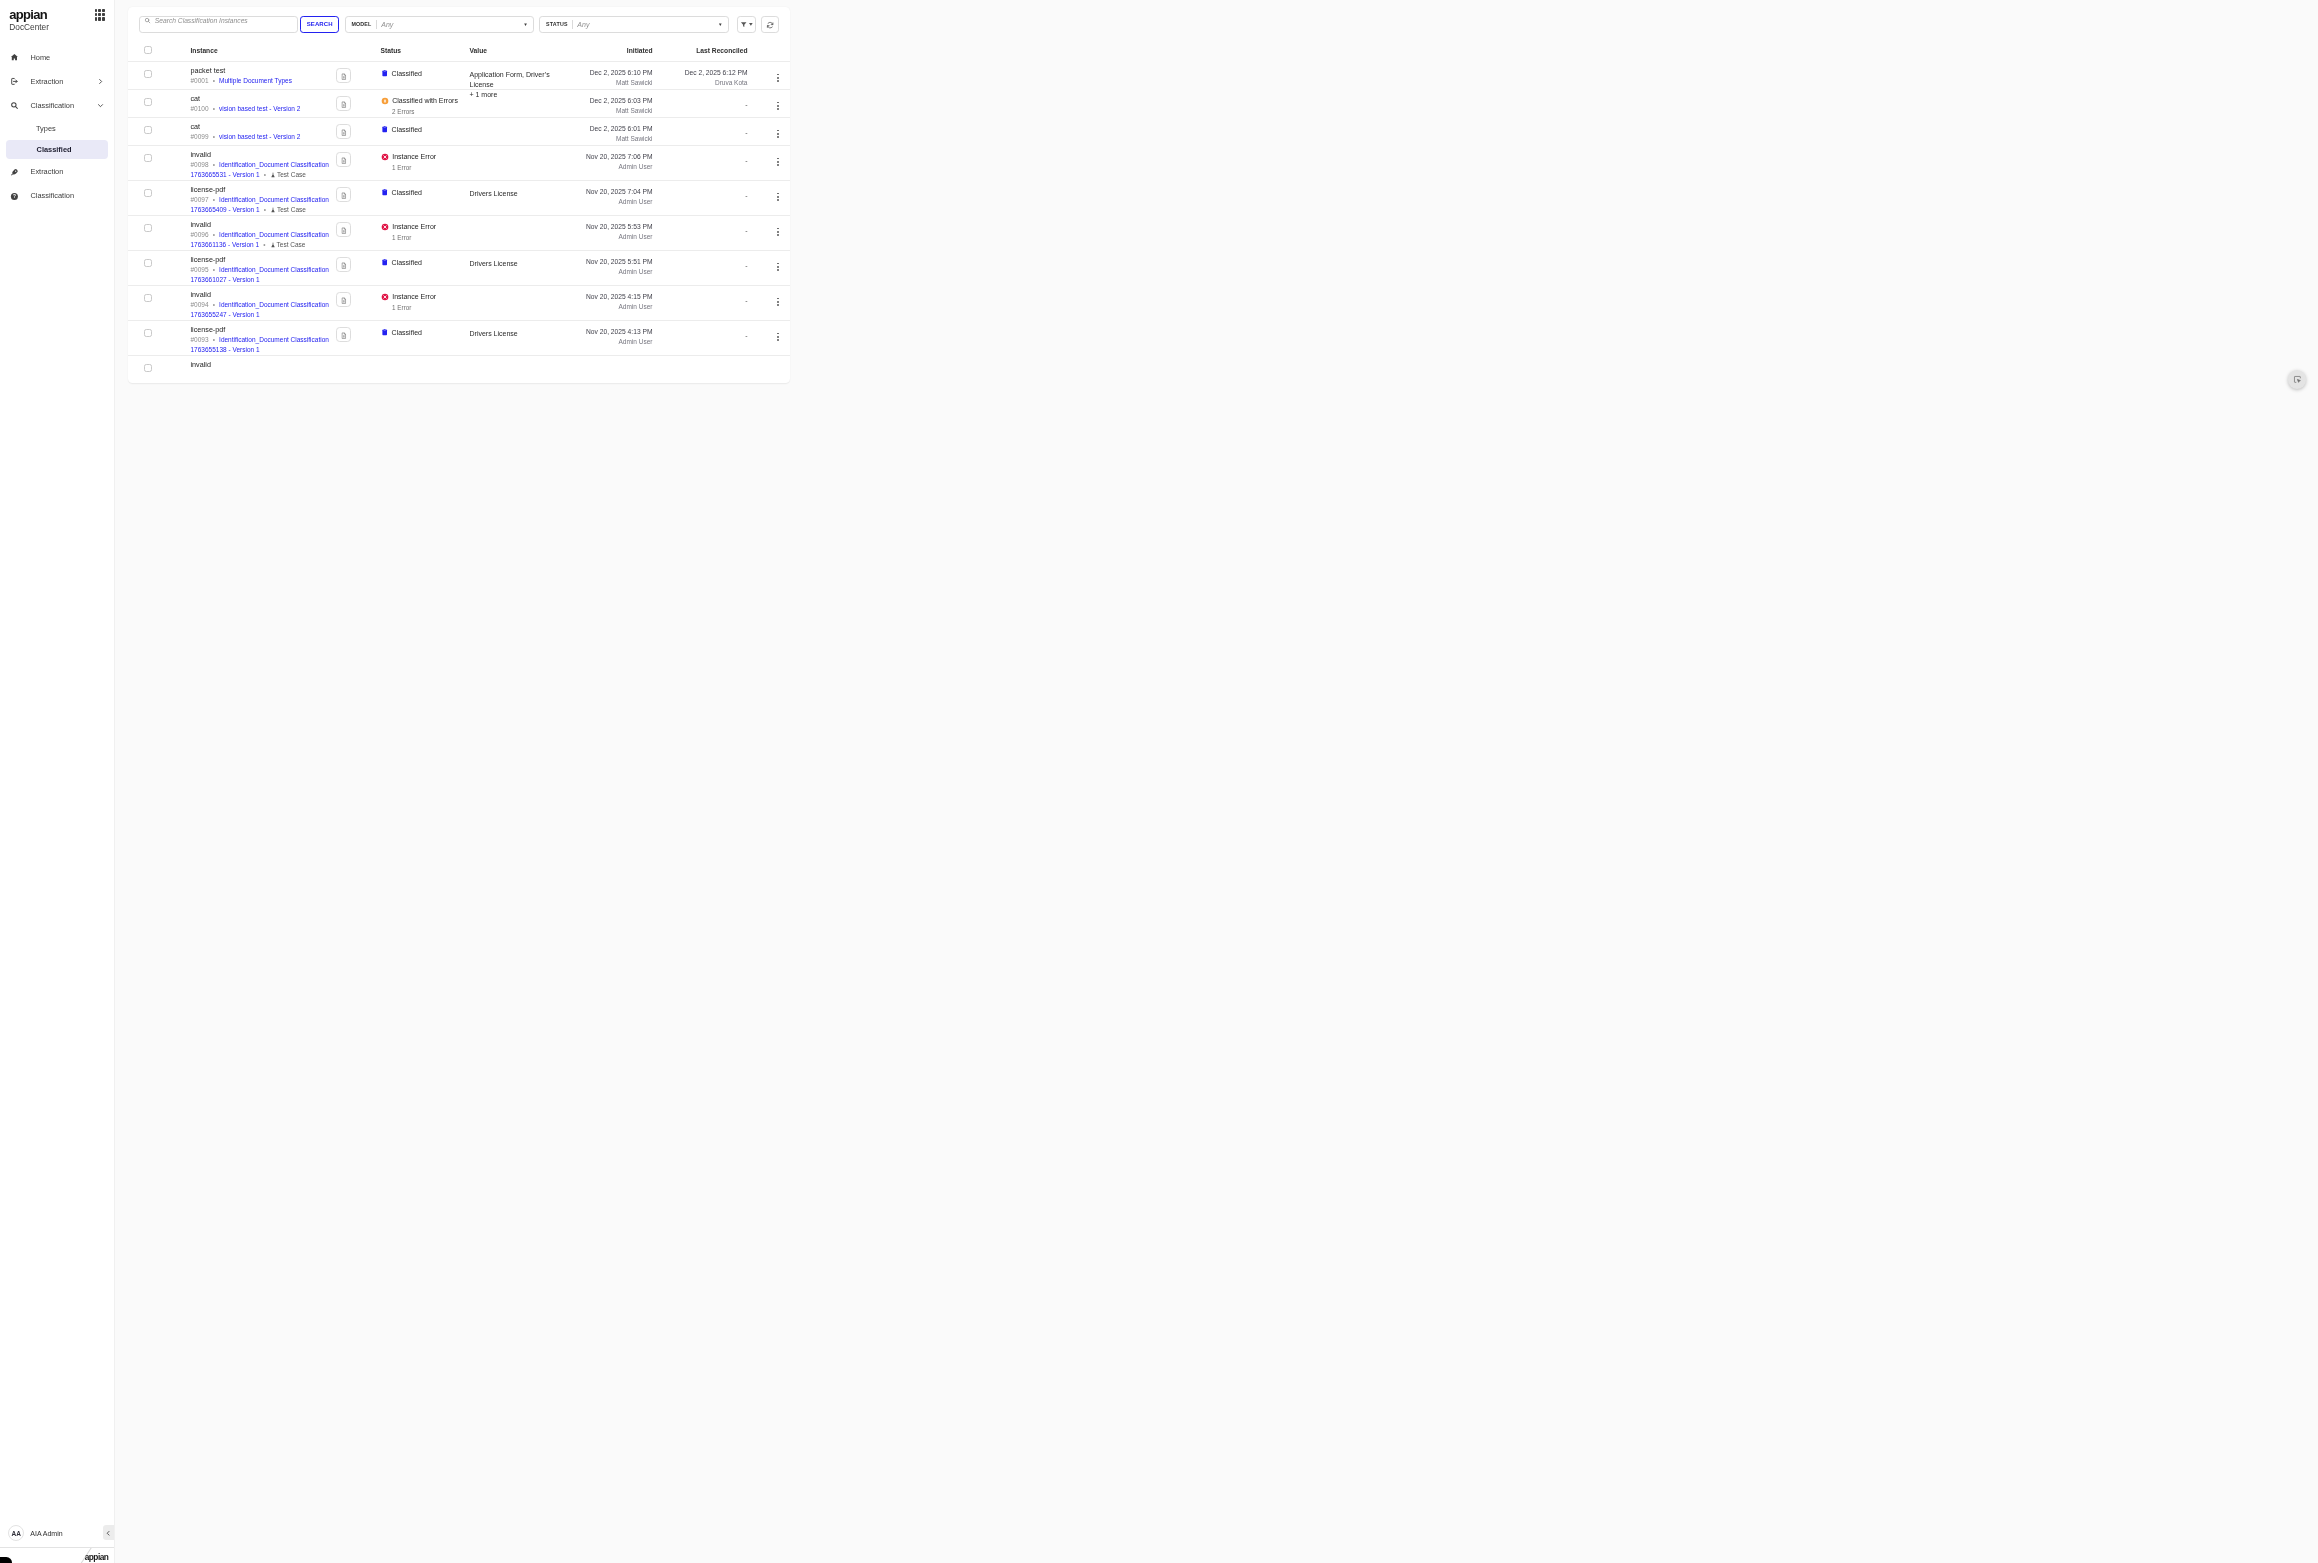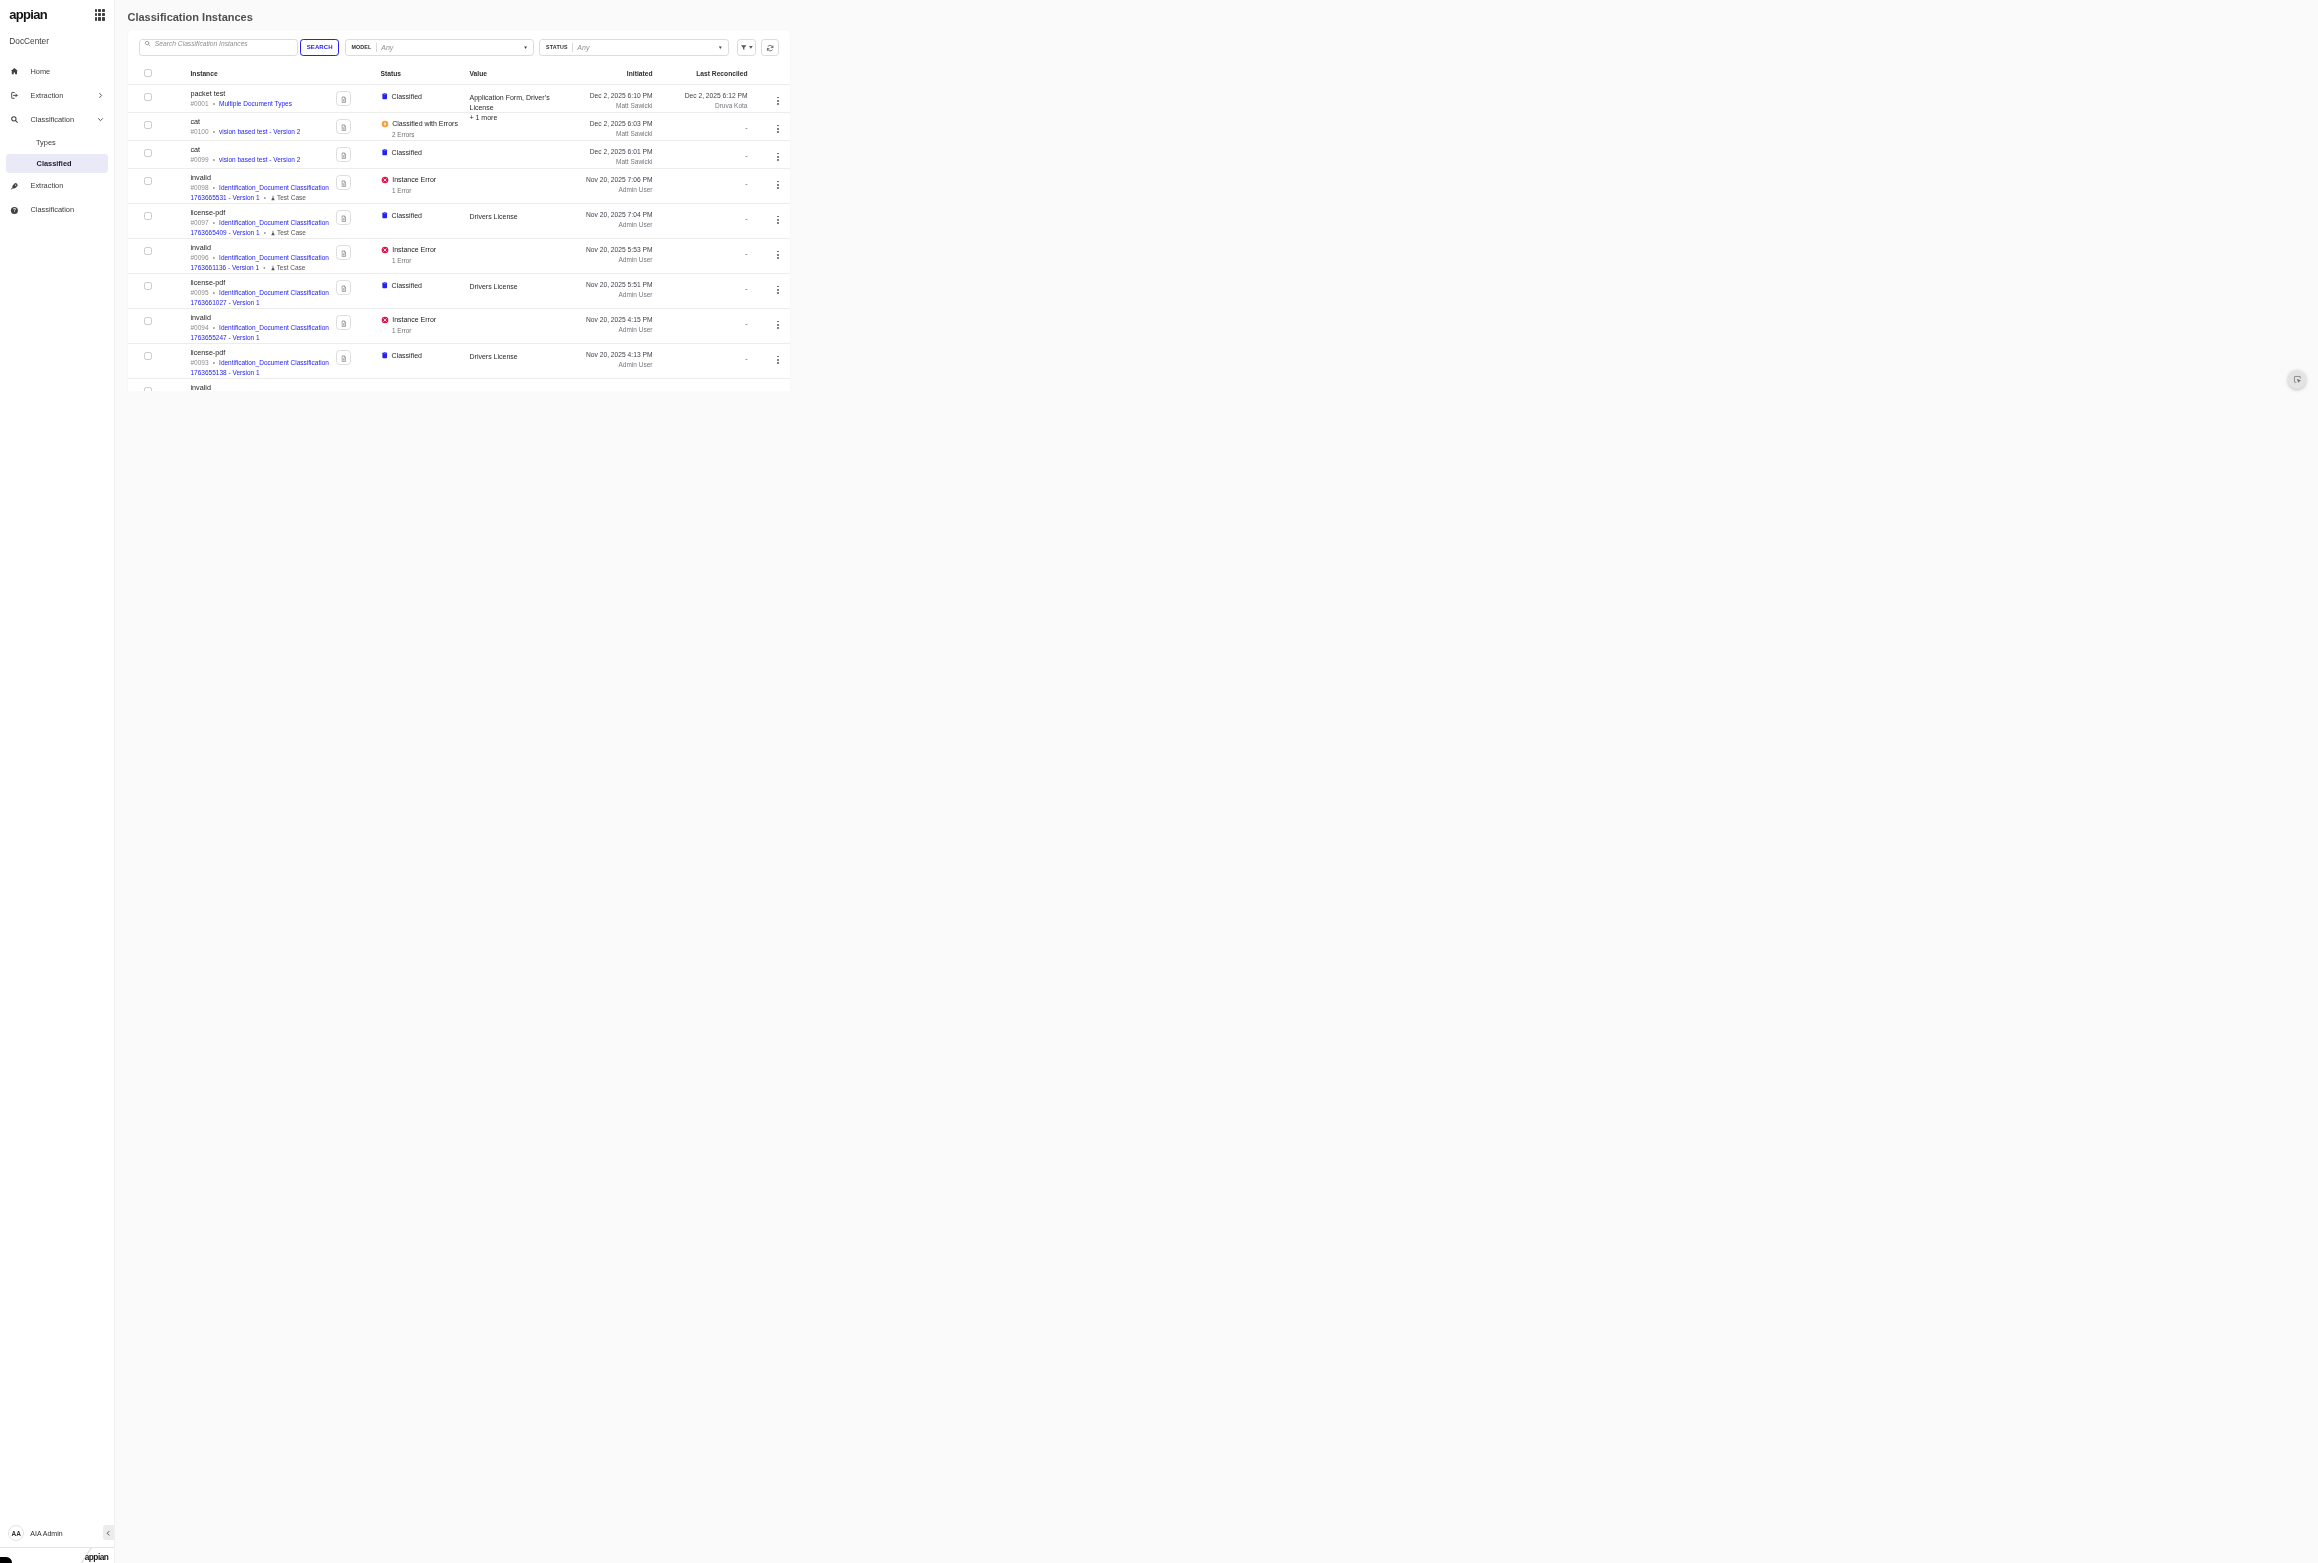--- a/index.html
+++ b/index.html
@@ -7,21 +7,21 @@
               font-family:"Liberation Sans", sans-serif; }
 
   
   .sidebar { position:fixed; left:0; top:0; width:115px; height:100%; background:#fff;
              border-right:0.5px solid #f0f0f0; z-index:5; }
   .logo-row { display:flex; align-items:center; justify-content:space-between; padding:7.4px 9.3px 0 9.3px; }
   .brand { font-size:13px; font-weight:800; letter-spacing:-0.7px; color:#141414; }
   .grid-icon { display:grid; grid-template-columns:repeat(3,2.8px); grid-template-rows:repeat(3,3.2px);
                gap:0.9px; cursor:pointer; }
   .grid-icon span { background:#3f3f3f; border-radius:0.7px; }
-  .product { padding:0 9.3px; margin-top:14px; font-size:8.3px; color:#3d3d3d; }
+  .product { padding:0 9.3px; font-size:8.3px; color:#3d3d3d; }
   .nav { margin-top:13px; }
   .nav-item { display:flex; align-items:center; height:24px; padding:0 10.2px; cursor:pointer; color:#3b3b3b; }
   .nav-item .nicon { width:9.3px; display:inline-flex; justify-content:center; }
   .nav-item .nlabel { margin-left:11px; font-size:7.4px;text-align:center; }
   .nav-item .chev { margin-left:auto; display:inline-flex; }
   .sub-item { display:flex; align-items:center; height:21.3px; padding-left:36px; font-size:7.4px;
               color:#3b3b3b; cursor:pointer; }
   .sub-item.active { background:#e9e9f7; border-radius:3.7px; margin:0.9px 5.6px; padding-left:31px;
                      height:19.5px; font-weight:700; color:#1c1c2e; }
   .user-row { position:absolute; bottom:22px; left:0; width:100%; padding:0 8.3px;
@@ -203,21 +203,20 @@
   </div>
 
   <div class="sidebar-footer">
     <span class="footer-diag"></span>
     <span class="footer-brand">appian</span>
     <span class="corner-blob"></span>
   </div>
 </div>
 
 <div class="main">
-  <div class="page-title">Classification Instances</div>
 
   <div class="card">
 
     <div class="toolbar">
       <div class="search-box">
         <span>
           <svg viewBox="0 0 24 24" width="7" height="7" fill="none" stroke="#8a8a8a" stroke-width="2.4" stroke-linecap="round">
               <circle cx="10.5" cy="10.5" r="6"></circle>
               <path d="m15.3 15.3 4.7 4.7"></path>
             </svg>

